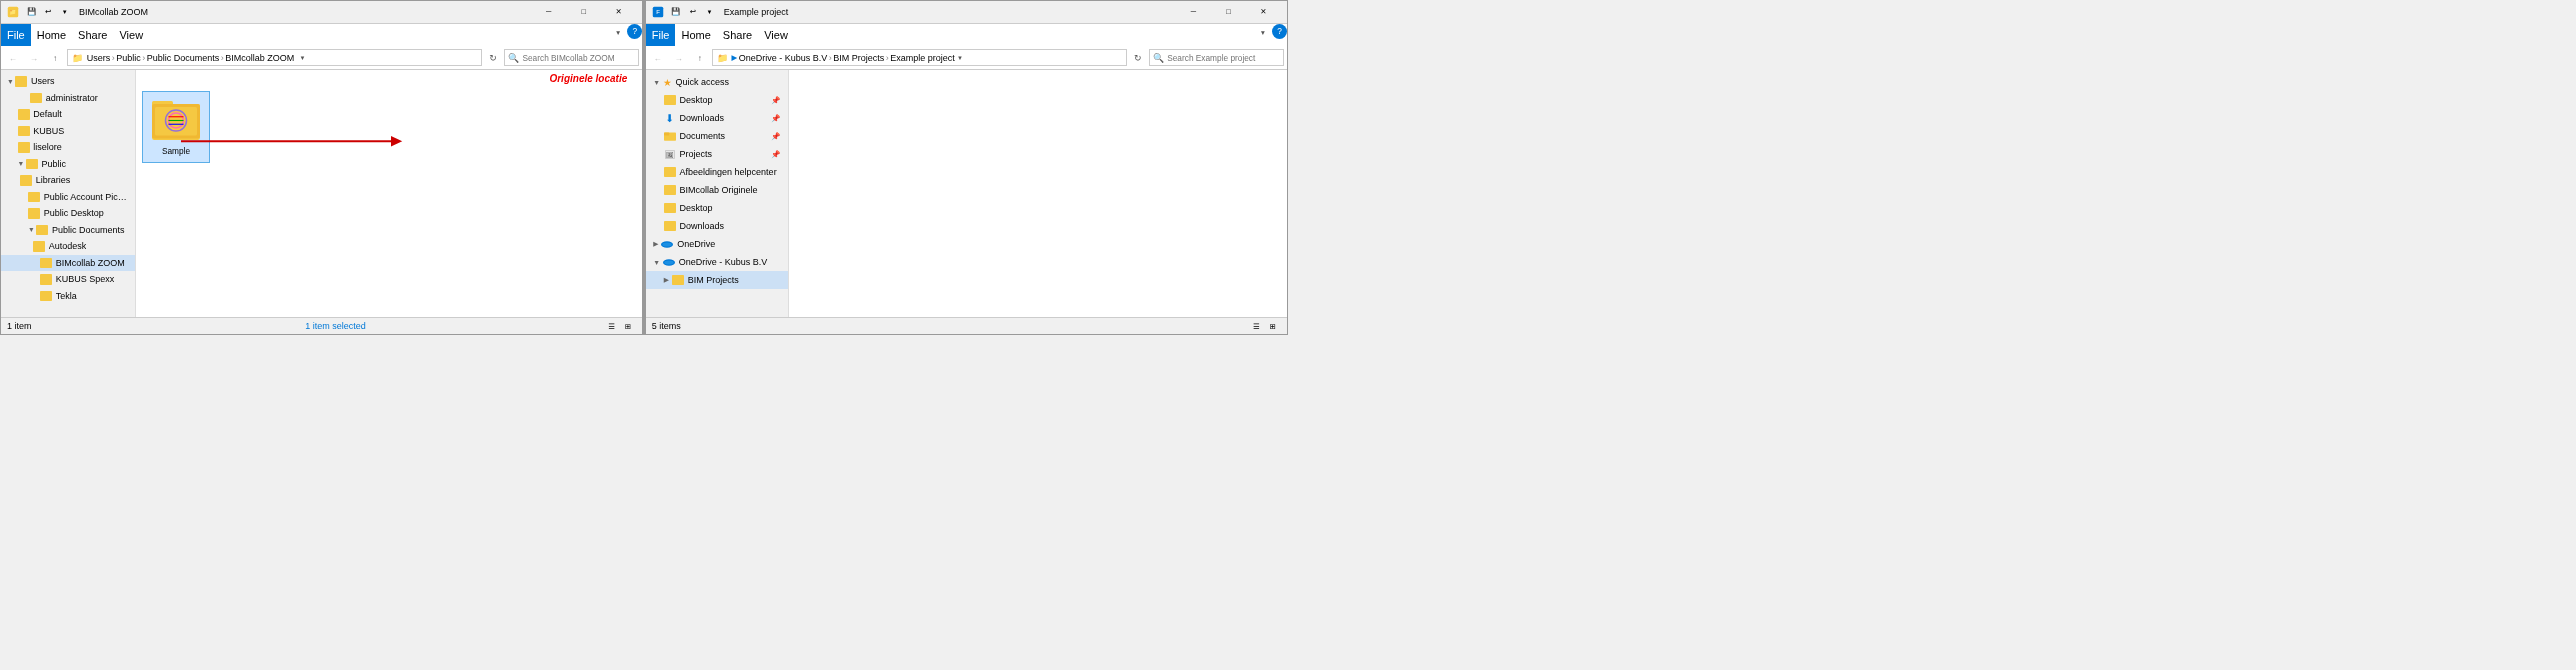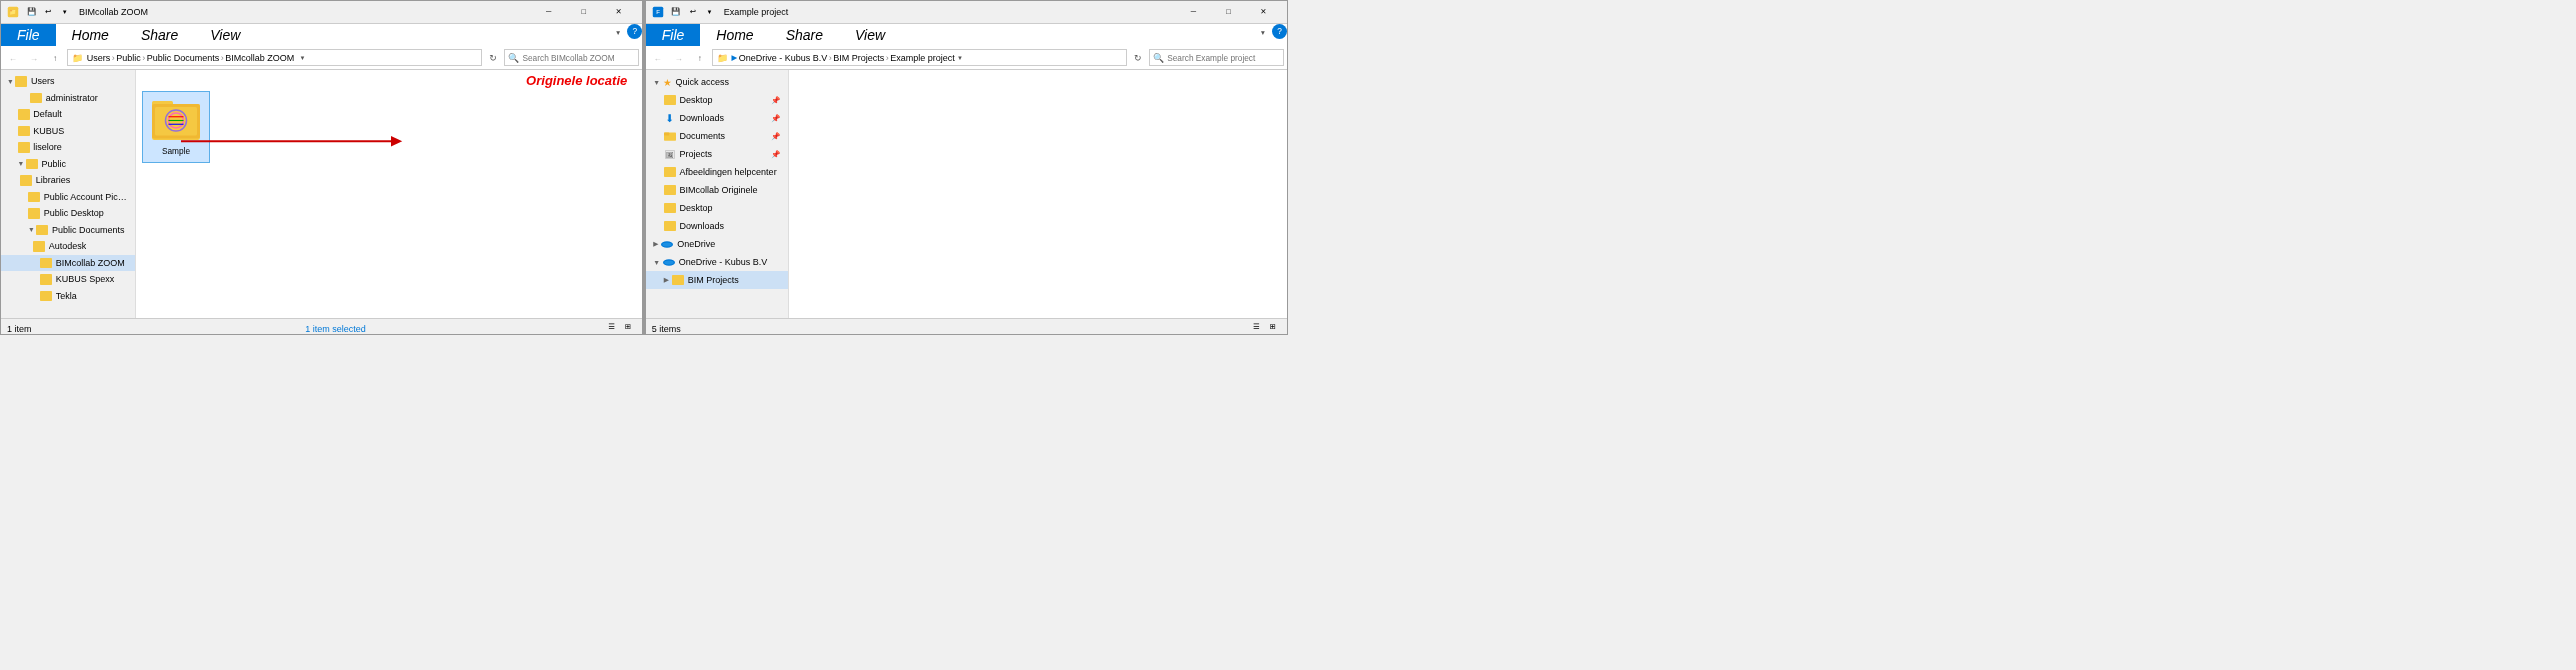--- a/index.html
+++ b/index.html
@@ -54,24 +54,24 @@
       width: 16.5px; height: 16.5px;
       background: transparent; border: none; cursor: pointer;
       display: flex; align-items: center; justify-content: center;
       font-size: 7.5px;
     }
     .ribbon-tabs {
       display: flex;
       height: 22.5px;
     }
     .ribbon-tab {
-      padding: 0 16px;
+      padding: 0 6px;
       border: none; background: transparent; cursor: pointer;
-      font-size: 14px;
-      display: flex; align-items: center; font-style: italic;
+      font-size: 11px;
+      display: flex; align-items: center;
     }
     .ribbon-tab.active {
       background: #0078d7; color: #fff;
     }
     
     .addr-bar {
       display: flex;
       align-items: center;
       height: 24px;
       background: #fff;
@@ -190,22 +190,22 @@
       font-size: 8.3px;
       text-align: center;
       word-break: break-word;
     }
     
     .status-bar {
       height: 16.5px;
       background: #f0f0f0;
       border-top: 0.8px solid #ccc;
       display: flex;
-      align-items: flex-end;
-      padding: 0 6px;
+      align-items: center;
+      padding: 8px 6px;
       font-size: 9px;
       gap: 6px;
     }
     .status-bar .status-count { flex: 1; }
     .status-bar .status-selected { flex: 1; color: #0078d7; }
     .view-toggle {
       display: flex;
     }
     .view-btn {
       width: 16.5px; height: 15px;
@@ -386,21 +386,21 @@
           <span class="label">KUBUS Spexx</span>
         </div>
         <div class="sidebar-item" style="padding-left:39px">
           <span class="folder-icon"></span>
           <span class="label">Tekla</span>
         </div>
       </div>
 
       <div class="files-area" style="position:relative">
         
-        <div class="annotation-label" style="top:3px;right:15px;font-size:13px;color:#e00;font-weight:bold;font-style:italic;position:absolute">
+        <div class="annotation-label" style="top:3px;right:15px;font-size:10px;color:#e00;font-weight:bold;font-style:italic;position:absolute">
           <span>Originele locatie</span>
         </div>
 
         
         <div class="file-item selected" style="margin-top:15px">
           <div style="width:48px;height:48px;position:relative">
             
             <svg width="48" height="42" viewBox="0 0 64 56">
               <rect x="0" y="8" width="64" height="48" rx="3" fill="#f5c842"></rect>
               <rect x="0" y="4" width="28" height="10" rx="2" fill="#f5c842"></rect>

